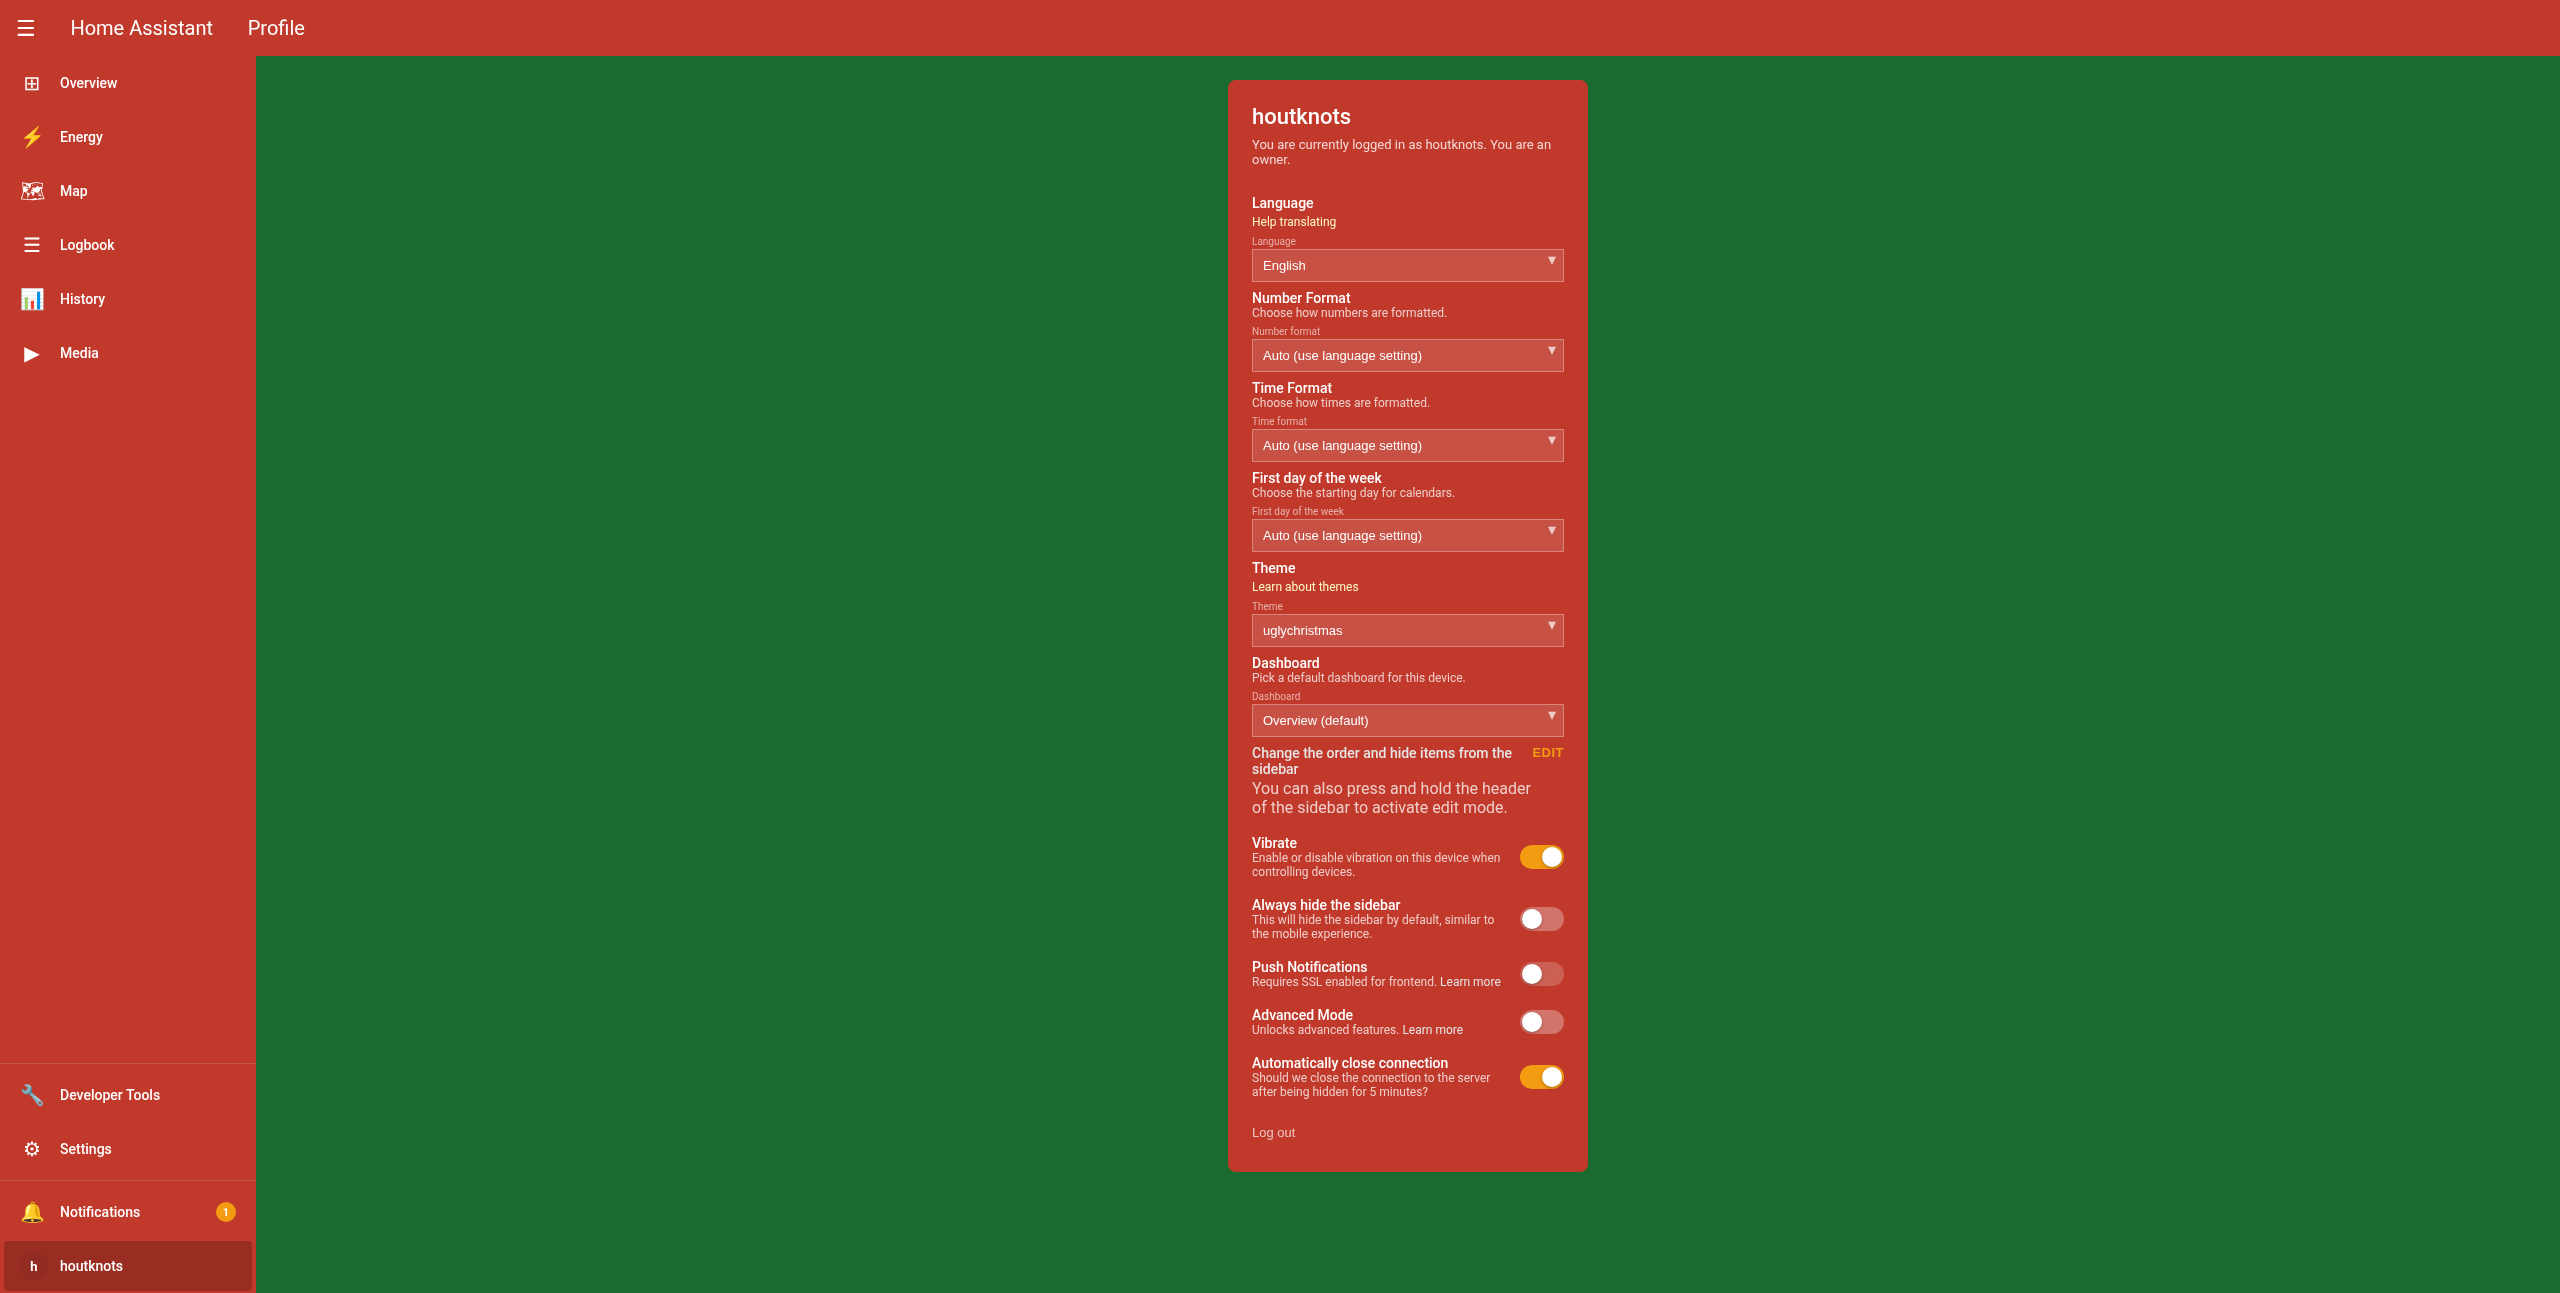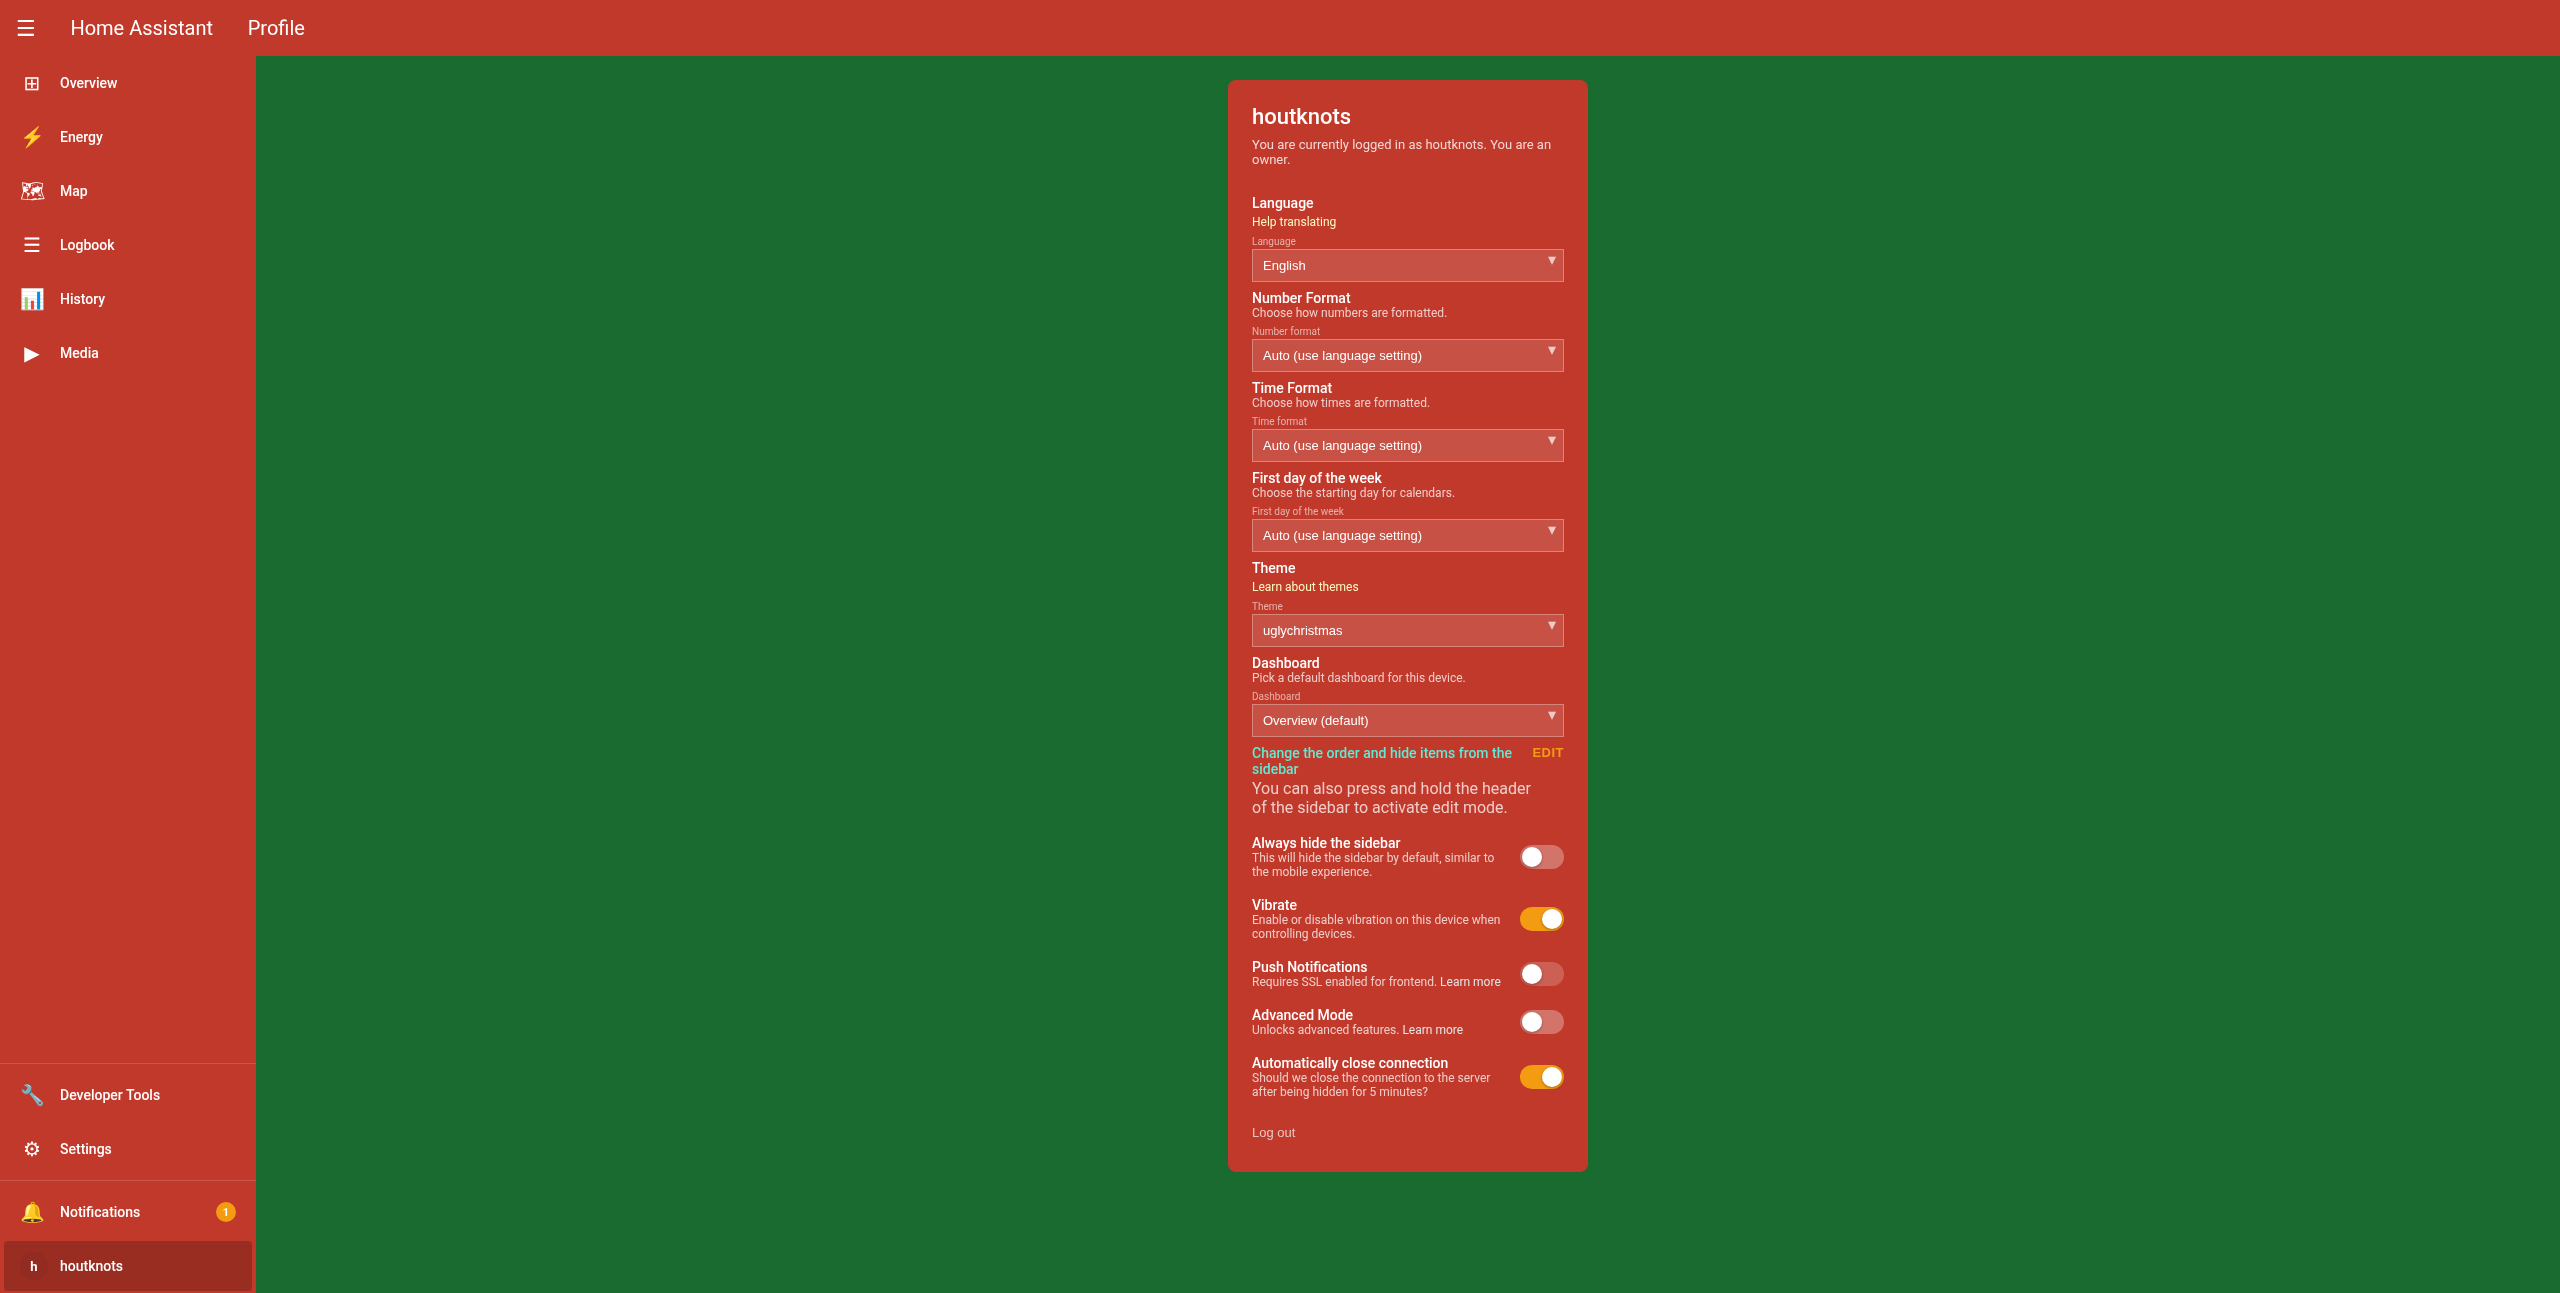--- a/index.html
+++ b/index.html
@@ -205,21 +205,21 @@
       transition: left 0.2s;
       box-shadow: 0 1px 3px rgba(0,0,0,0.3);
     }
     .toggle-thumb.off { left: 2px; }
     .toggle-thumb.on { left: 22px; }
 
     
     .sidebar-edit-row {
       margin-bottom: 18px;
     }
-    .sidebar-edit-row .field-label { font-size: 14px; font-weight: 500; color: #5eead4; margin-bottom: 2px; }
+    .sidebar-edit-row .field-label { font-size: 14px; font-weight: 500; color: #e5e5e5; margin-bottom: 2px; }
     .sidebar-edit-row .field-sublabel { font-size: 16px; color: rgba(255,255,255,0.75); }
     .sidebar-edit-row .edit-btn {
       color: #f39c12;
       font-size: 13px;
       font-weight: 600;
       cursor: pointer;
       background: none;
       border: none;
       padding: 0;
       letter-spacing: 0.5px;
@@ -424,40 +424,40 @@
             <div class="field-label">Change the order and hide items from the sidebar</div>
             <div class="field-sublabel">You can also press and hold the header of the sidebar to activate edit mode.</div>
           </div>
           <button class="edit-btn">EDIT</button>
         </div>
       </div>
 
       
       <div class="toggle-row">
         <div class="left">
+          <div class="field-label">Vibrate</div>
+          <div class="field-sublabel">Enable or disable vibration on this device when controlling devices.</div>
+        </div>
+        <label class="toggle-switch">
+          <input type="checkbox" checked="" style="">
+          <div class="toggle-track on"></div>
+          <div class="toggle-thumb on"></div>
+        </label>
+      </div>
+
+      
+      <div class="toggle-row">
+        <div class="left">
           <div class="field-label">Always hide the sidebar</div>
           <div class="field-sublabel">This will hide the sidebar by default, similar to the mobile experience.</div>
         </div>
         <label class="toggle-switch">
           <input type="checkbox" style="">
           <div class="toggle-track off"></div>
           <div class="toggle-thumb off"></div>
-        </label>
-      </div>
-
-      
-      <div class="toggle-row">
-        <div class="left">
-          <div class="field-label">Vibrate</div>
-          <div class="field-sublabel">Enable or disable vibration on this device when controlling devices.</div>
-        </div>
-        <label class="toggle-switch">
-          <input type="checkbox" checked="" style="">
-          <div class="toggle-track on"></div>
-          <div class="toggle-thumb on"></div>
         </label>
       </div>
 
       
       <div class="toggle-row">
         <div class="left">
           <div class="field-label">Push Notifications</div>
           <div class="field-sublabel">
             <span>Requires SSL enabled for frontend.</span>
             <a class="link">Learn more</a>

